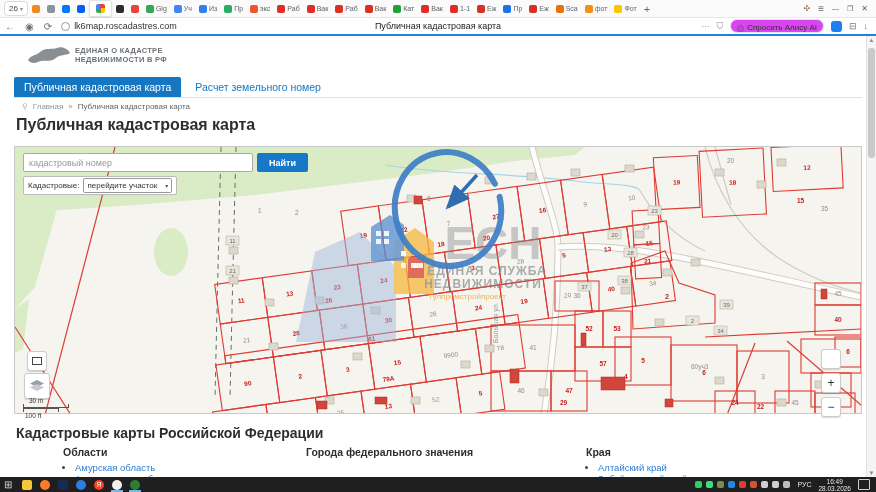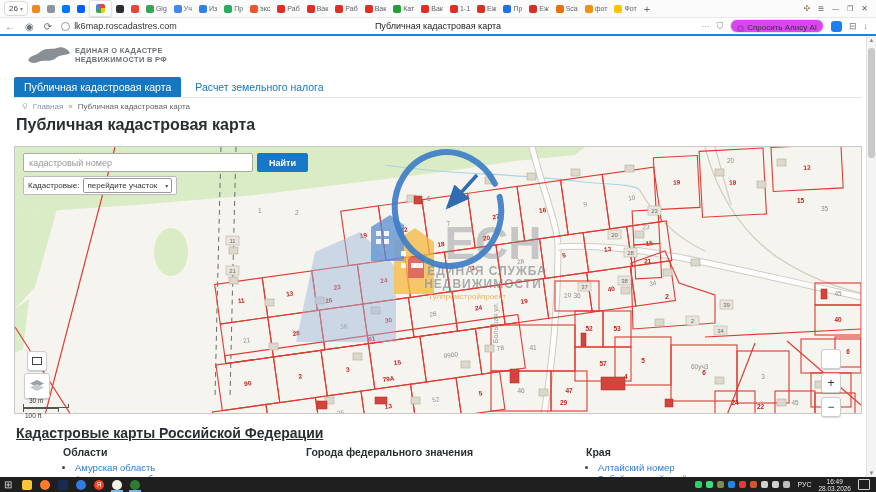--- a/index.html
+++ b/index.html
@@ -47,21 +47,21 @@
   #filterrow{position:absolute;left:8px;top:29px;height:17px;background:#fff;border:1px solid #bbb;border-radius:2px;display:flex;align-items:center;font-size:8px;color:#333;padding:0 4px;gap:4px;}
   #filtersel{border:1px solid #999;border-radius:2px;height:13px;display:flex;align-items:center;font-size:8px;padding:0 3px;gap:8px;background:#fff;}
   .mapbtn{position:absolute;background:#fff;border:1px solid #ccc;border-radius:3px;display:flex;align-items:center;justify-content:center;color:#555;box-shadow:0 1px 1px rgba(0,0,0,.15);}
   #scale{position:absolute;left:8px;top:250px;font-size:6.5px;color:#333;}
   #scale .bar{border:1px solid #555;border-top:none;height:3px;width:44px;}
   #scale .bar2{border:1px solid #555;border-bottom:none;height:3px;width:34px;}
   #zoomstack{position:absolute;left:806px;top:202px;display:flex;flex-direction:column;gap:4px;align-items:center;}
   .zbtn{width:18px;height:18px;background:#fff;border:1px solid #ccc;border-radius:3px;font-size:12px;color:#333;display:flex;align-items:center;justify-content:center;box-shadow:0 1px 1px rgba(0,0,0,.15);}
 
   
-  #footer-h{position:absolute;left:16px;top:389px;font-size:14px;font-weight:bold;color:#2b2f33;text-decoration:underline;}
+  #footer-h{position:absolute;left:16px;top:389px;font-size:14px;font-weight:bold;color:#2b2f33;}
   .fcol{position:absolute;top:410px;}
   .fcol .ft{font-size:10.5px;font-weight:bold;color:#2b2f33;margin-bottom:4px;}
   .fcol ul{margin:0;padding:0 0 0 12px;}
   .fcol li{font-size:9.5px;color:#444;margin-bottom:0;}
   .fcol a{color:#2b7cd3;text-decoration:none;}
   #activation{position:absolute;left:636px;top:392px;color:#a5a5a5;}
   #activation .a1{font-size:12px;}
   #activation .a2{font-size:7.5px;margin-top:3px;color:#b0b0b0;}
 
   
@@ -223,21 +223,21 @@
   <div id="page">
     <svg class="abs" style="left:26px;top:8px" width="46" height="26" viewBox="0 0 46 26">
       <path d="M2,16 C6,10 10,12 14,8 C20,3 26,6 31,4 C36,2 42,5 44,9 C40,12 34,10 30,14 C24,19 18,15 12,18 C8,20 4,19 2,16 Z" fill="#8a8f94"></path>
     </svg>
     <div id="logo-text">
       <div>ЕДИНАЯ О КАДАСТРЕ</div>
       <div>НЕДВИЖИМОСТИ В РФ</div>
     </div>
     <div id="nav">
       <div class="navtab on">Публичная кадастровая карта</div>
-      <div class="navtab off">Расчет земельного налога</div>
+      <div class="navtab off">Расчет земельного номер</div>
     </div>
     <div id="crumbs">
       <span style="color:#aab3bc">⚲</span>
       <span>Главная</span>
       <span class="sep">»</span>
       <span class="cur">Публичная кадастровая карта</span>
     </div>
     <div id="h1">Публичная кадастровая карта</div>
 
     <div id="mapwrap">
@@ -537,21 +537,21 @@
             <li><a href="#">Амурская область</a></li>
             <li><a href="#">Архангельская область</a></li>
           </ul>
         </div>
         <div class="fcol" style="left: 306px;">
           <div class="ft">Города федерального значения</div>
         </div>
         <div class="fcol" style="left: 586px;">
           <div class="ft">Края</div>
           <ul>
-            <li><a href="#">Алтайский номер</a></li>
+            <li><a href="#">Алтайский край</a></li>
             <li><a href="#">Забайкальский край</a></li>
           </ul>
         </div>
       </div>
   </div>
 
   <div id="scrollbar">
     <div class="scar" style="top:1px">▲</div>
     <div id="scrollthumb"></div>
     <div class="scar" style="bottom:1px">▼</div>

